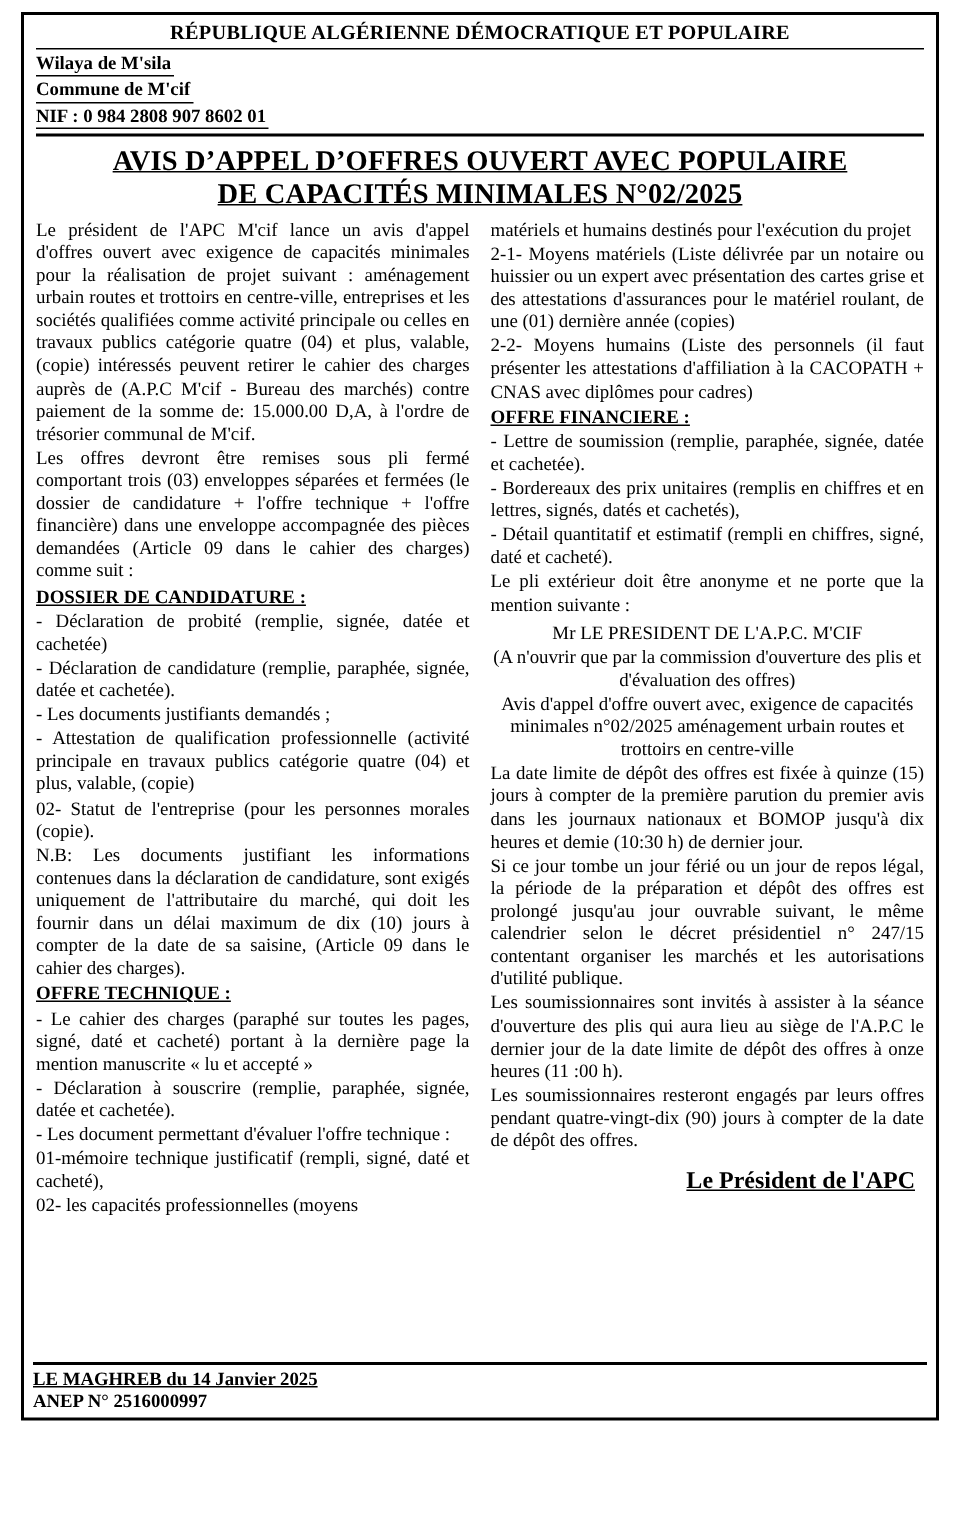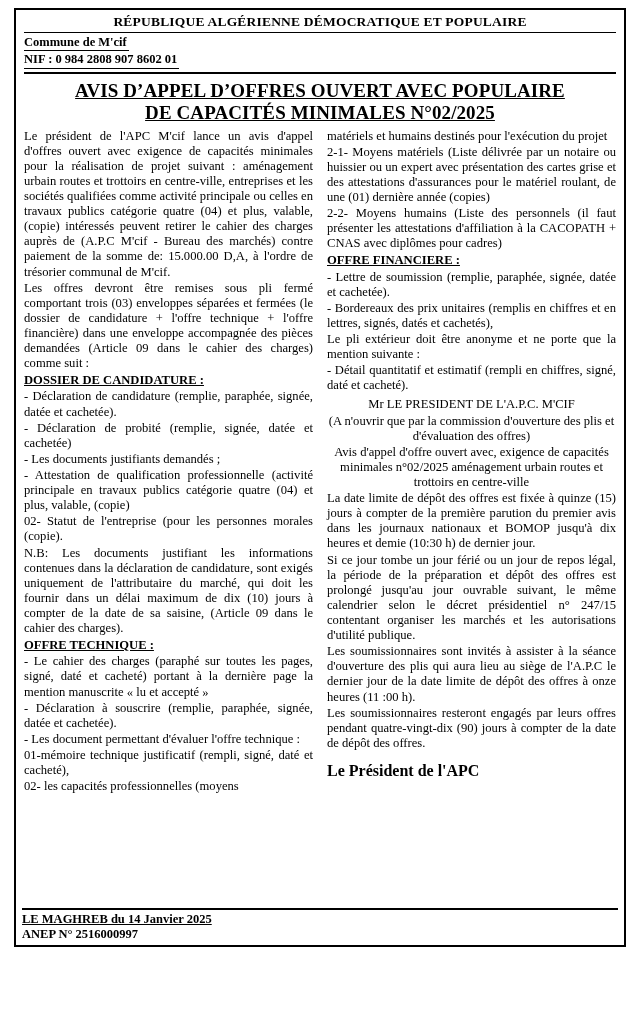--- a/index.html
+++ b/index.html
@@ -73,74 +73,77 @@
     border-top:2px solid #000;
     padding-top:2px;
     display:flex;
     justify-content:space-between;
     font-weight:bold;
     font-size:12.5px;
     flex-direction:column;
   }
   .footer .left{ text-decoration:underline; }
   .signature{
+    text-align:right;
     font-weight:bold;
     font-size:16px;
     margin-top:10px;
+    text-decoration:underline;
     padding-right:6px;
   }
   .spacer-sm{height:3px;}
 </style>
 </head>
 <body>
 
 <div class="page">
   <div class="frame">
 
     <div class="header-title">RÉPUBLIQUE ALGÉRIENNE DÉMOCRATIQUE ET POPULAIRE</div>
 
     <div class="admin-lines">
+      <span class="admin-row"><div>Wilaya de M'sila</div></span>
       <span class="admin-row"><div>Commune de M'cif</div></span>
       <span class="admin-row"><div>NIF : 0 984 2808 907 8602 01</div></span>
     </div>
 
     <div class="avis-title">
       <div class="u">AVIS D’APPEL D’OFFRES OUVERT AVEC POPULAIRE</div>
       <div class="u">DE CAPACITÉS MINIMALES N°02/2025</div>
     </div>
 
     <div class="cols">
 
       <div class="col">
         <p>Le président de l'APC M'cif lance un avis d'appel d'offres ouvert avec exigence de capacités minimales pour la réalisation de projet suivant : aménagement urbain routes et trottoirs en centre-ville, entreprises et les sociétés qualifiées comme activité principale ou celles en travaux publics catégorie quatre (04) et plus, valable, (copie) intéressés peuvent retirer le cahier des charges auprès de (A.P.C M'cif - Bureau des marchés) contre paiement de la somme de: 15.000.00 D,A, à l'ordre de trésorier communal de M'cif.</p>
         <p>Les offres devront être remises sous pli fermé comportant trois (03) enveloppes séparées et fermées (le dossier de candidature + l'offre technique + l'offre financière) dans une enveloppe accompagnée des pièces demandées (Article 09 dans le cahier des charges) comme suit :</p>
         <p class="sec-head">DOSSIER DE CANDIDATURE :</p>
+        <p>- Déclaration de probité (remplie, signée, datée et cachetée)</p>
         <p>- Déclaration de candidature (remplie, paraphée, signée, datée et cachetée).</p>
-        <p>- Déclaration de probité (remplie, signée, datée et cachetée)</p>
         <p>- Les documents justifiants demandés ;</p>
         <p>- Attestation de qualification professionnelle (activité principale en travaux publics catégorie quatre (04) et plus, valable, (copie)</p>
         <p>02- Statut de l'entreprise (pour les personnes morales (copie).</p>
         <p><span class="b"></span><span>N.B: Les documents justifiant les informations contenues dans la déclaration de candidature, sont exigés uniquement de l'attributaire du marché, qui doit les fournir dans un délai maximum de dix (10) jours à compter de la date de sa saisine, (Article 09 dans le cahier des charges).</span></p>
         <p class="sec-head">OFFRE TECHNIQUE :</p>
         <p>- Le cahier des charges (paraphé sur toutes les pages, signé, daté et cacheté) portant à la dernière page la mention manuscrite « lu et accepté »</p>
         <p>- Déclaration à souscrire (remplie, paraphée, signée, datée et cachetée).</p>
         <p>- Les document permettant d'évaluer l'offre technique :</p>
         <p>01-mémoire technique justificatif (rempli, signé, daté et cacheté),</p>
         <p>02- les capacités professionnelles (moyens</p>
       </div>
 
       <div class="col">
         <p>matériels et humains destinés pour l'exécution du projet</p>
         <p>2-1- Moyens matériels (Liste délivrée par un notaire ou huissier ou un expert avec présentation des cartes grise et des attestations d'assurances pour le matériel roulant, de une (01) dernière année (copies)</p>
         <p>2-2- Moyens humains (Liste des personnels (il faut présenter les attestations d'affiliation à la CACOPATH + CNAS avec diplômes pour cadres)</p>
         <p class="sec-head">OFFRE FINANCIERE :</p>
         <p>- Lettre de soumission (remplie, paraphée, signée, datée et cachetée).</p>
         <p>- Bordereaux des prix unitaires (remplis en chiffres et en lettres, signés, datés et cachetés),</p>
+        <p>- Détail quantitatif et estimatif (rempli en chiffres, signé, daté et cacheté).</p>
         <p>Le pli extérieur doit être anonyme et ne porte que la mention suivante :</p>
-        <p>- Détail quantitatif et estimatif (rempli en chiffres, signé, daté et cacheté).</p>
         <div class="spacer-sm"></div>
         <p class="bold-center">Mr LE PRESIDENT DE L'A.P.C. M'CIF</p>
         <p class="bold-center">(A n'ouvrir que par la commission d'ouverture des plis et d'évaluation des offres)</p>
         <p class="bold-center">Avis d'appel d'offre ouvert avec, exigence de capacités minimales n°02/2025 aménagement urbain routes et trottoirs en centre-ville</p>
         <p>La date limite de dépôt des offres est fixée à quinze (15) jours à compter de la première parution du premier avis dans les journaux nationaux et BOMOP jusqu'à dix heures et demie (10:30 h) de dernier jour.</p>
         <p>Si ce jour tombe un jour férié ou un jour de repos légal, la période de la préparation et dépôt des offres est prolongé jusqu'au jour ouvrable suivant, le même calendrier selon le décret présidentiel n° 247/15 contentant organiser les marchés et les autorisations d'utilité publique.</p>
         <p>Les soumissionnaires sont invités à assister à la séance d'ouverture des plis qui aura lieu au siège de l'A.P.C le dernier jour de la date limite de dépôt des offres à onze heures (11 :00 h).</p>
         <p>Les soumissionnaires resteront engagés par leurs offres pendant quatre-vingt-dix (90) jours à compter de la date de dépôt des offres.</p>
         <div class="signature">Le Président de l'APC</div>
       </div>

